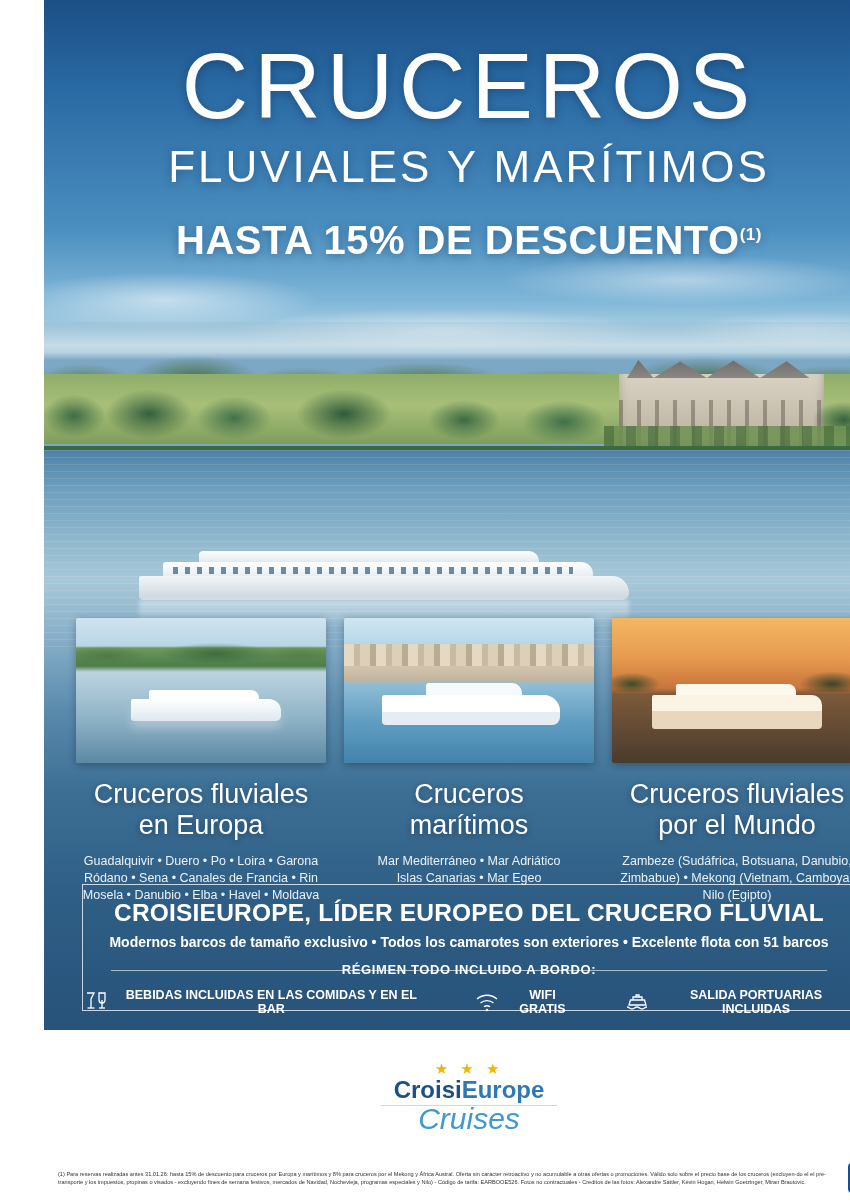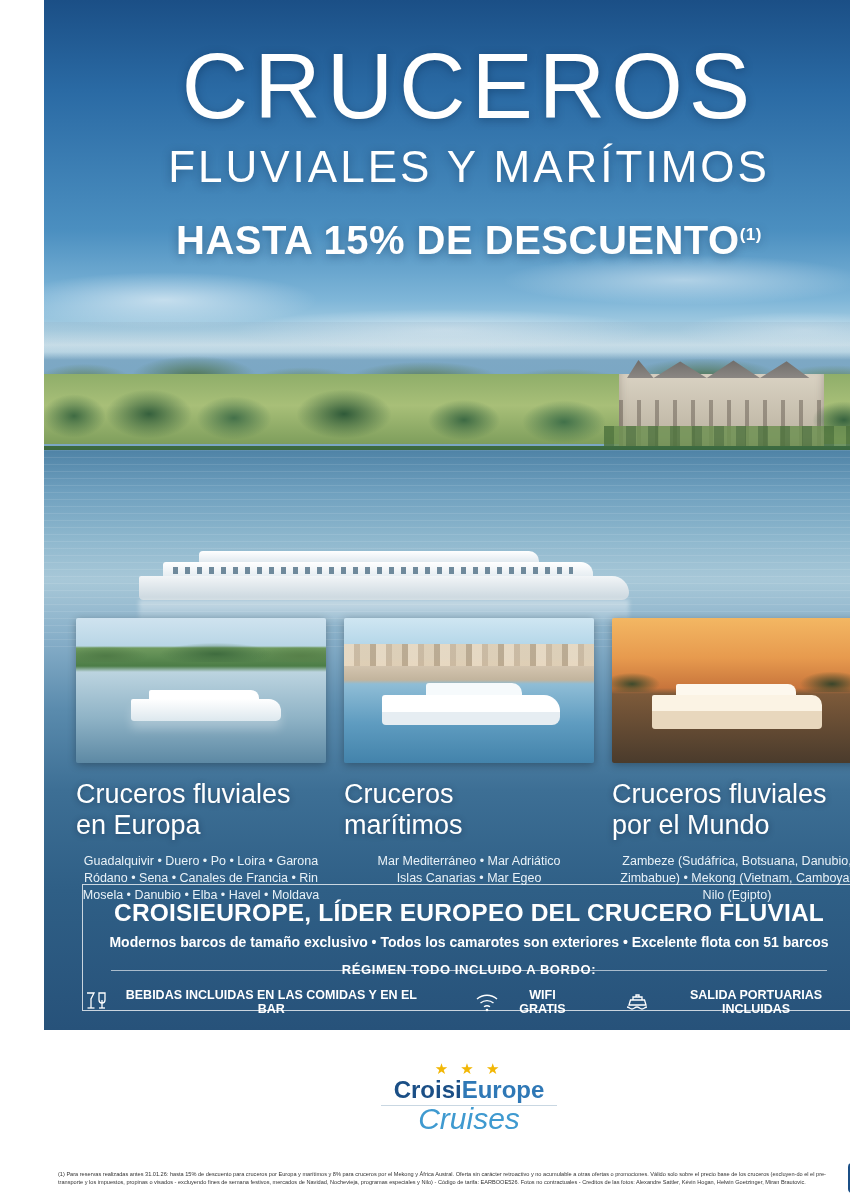--- a/index.html
+++ b/index.html
@@ -288,21 +288,21 @@
     background: linear-gradient(to bottom,#fbf3e4 0 46%, #e8d7bd 46% 100%);
     border-radius: 2px 10px 4px 3px;
   }
   .photo-c .ship:before {
     content:""; position:absolute; top:-11px; left:24px; width:120px; height:11px;
     background:#fdf8ee; border-radius: 2px 8px 0 0;
   }
 
   .card-title {
     color:#ffffff;
-    text-align:left;
+    text-align:center;
     font-size: 27px;
     font-weight: 300;
     line-height: 1.15;
     margin-top: 16px;
     text-shadow: 0 1px 6px rgba(0,20,45,.4);
     white-space: pre-line;
   }
   .card-desc {
     color:#e9f2f8;
     text-align:center;

